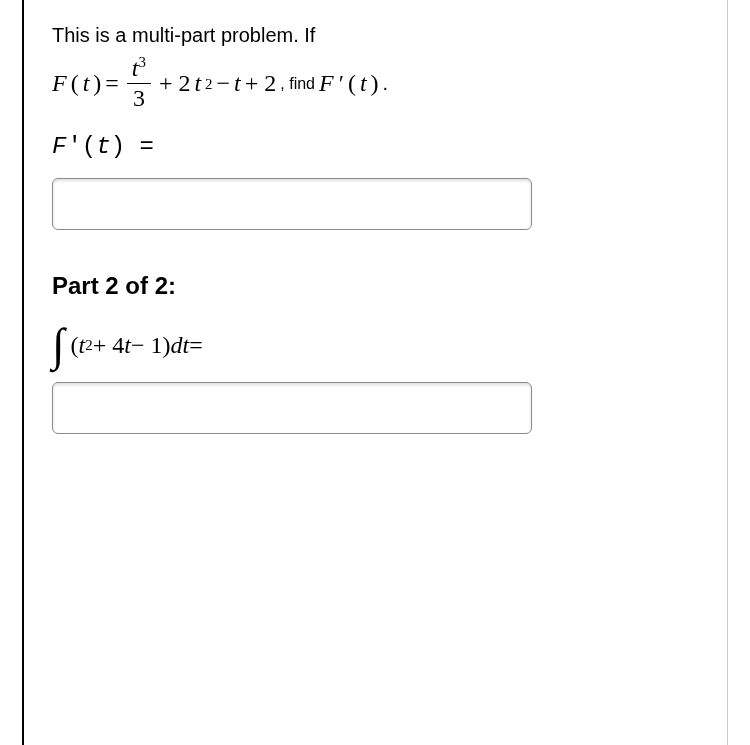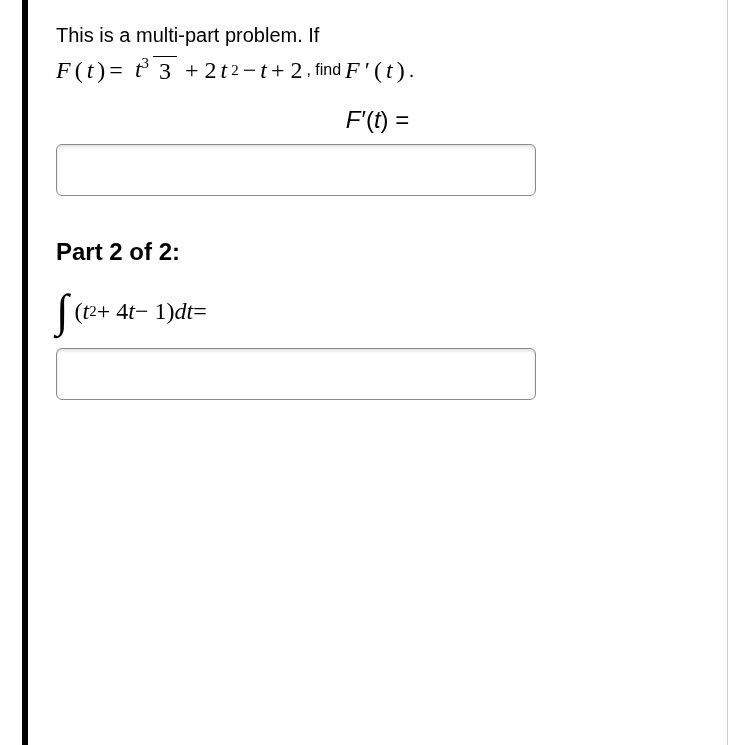--- a/index.html
+++ b/index.html
@@ -7,54 +7,53 @@
     margin: 0;
     font-family: Arial, Helvetica, sans-serif;
     font-size: 20px;
     color: #000;
     background: #fff;
     width: 750px;
     height: 745px;
     overflow: hidden;
   }
   .panel {
-    border-left: 6px solid #000000;
+    border-left: 2px solid #000000;
     border-right: 1px solid #ccc;
     margin: 0 22px;
     padding: 20px 28px 30px 28px;
     height: 100%;
   }
   .intro { margin-bottom: 4px; line-height: 1.5; }
   .formula-row {
     display: flex;
     align-items: center;
     flex-wrap: wrap;
     gap: 4px;
     font-family: "Times New Roman", Times, serif;
     font-size: 24px;
     margin: 6px 0 22px 0;
   }
   .italic { font-style: italic; }
   .frac {
     display: inline-flex;
-    flex-direction: row;
+    flex-direction: column;
     align-items: center;
     vertical-align: middle;
     margin: 0 4px;
     line-height: 1.05;
   }
   .frac .num { padding: 0 4px 2px 4px; }
   .frac .den { border-top: 1.4px solid #000; padding: 2px 6px 0 6px; }
   .sup { font-size: 0.62em; vertical-align: super; line-height: 0; }
   .prime { margin-left: 1px; }
   .labelrow {
-    font-family: Liberation Sans, sans-serif;
+    font-family: Liberation Mono, monospace;
     font-size: 24px;
-    margin-bottom: 10px;
-    text-align: center;
+    margin-bottom: 18px;
   }
   .answer-input {
     width: 480px;
     height: 52px;
     border: 1px solid #8a8a8a;
     border-radius: 6px;
     box-shadow: inset 0 2px 3px rgba(0,0,0,0.12);
     font-size: 20px;
     padding: 8px 12px;
     font-family: inherit;

